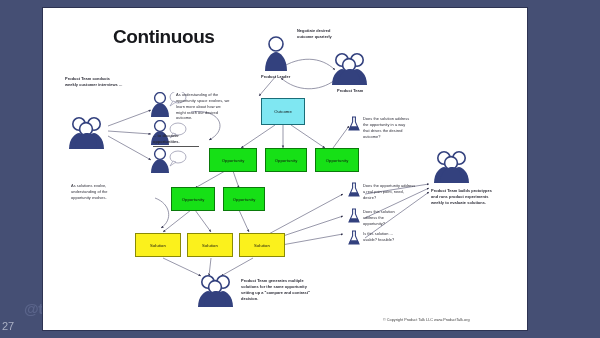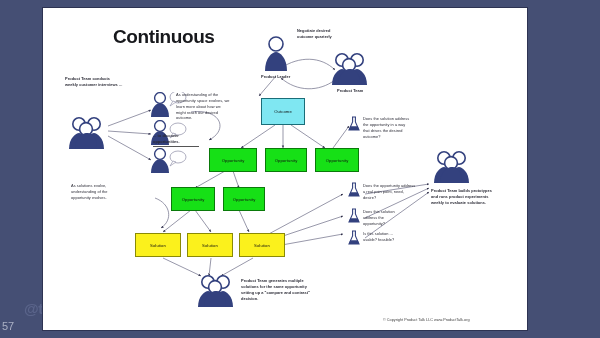--- a/index.html
+++ b/index.html
@@ -67,21 +67,21 @@
     font-size:3.8px;color:#444;
   }
 </style>
 </head>
 <body>
 
 <div id="stage">
   <div class="backdrop"></div>
 
   <div class="watermark">@t</div>
-  <div class="pagenum">57</div>
+  <div class="pagenum">27</div>
 
   <div class="slide">
 
     <svg class="wires" viewBox="0 0 484 322">
       <defs>
         <marker id="ah" markerWidth="5" markerHeight="5" refX="3.6" refY="1.8" orient="auto">
           <path d="M0,0 L3.6,1.8 L0,3.6 z" fill="#3a3a55"></path>
         </marker>
         <marker id="ahs" markerWidth="4" markerHeight="4" refX="3" refY="1.5" orient="auto">
           <path d="M0,0 L3,1.5 L0,3 z" fill="#2a2a44"></path>

